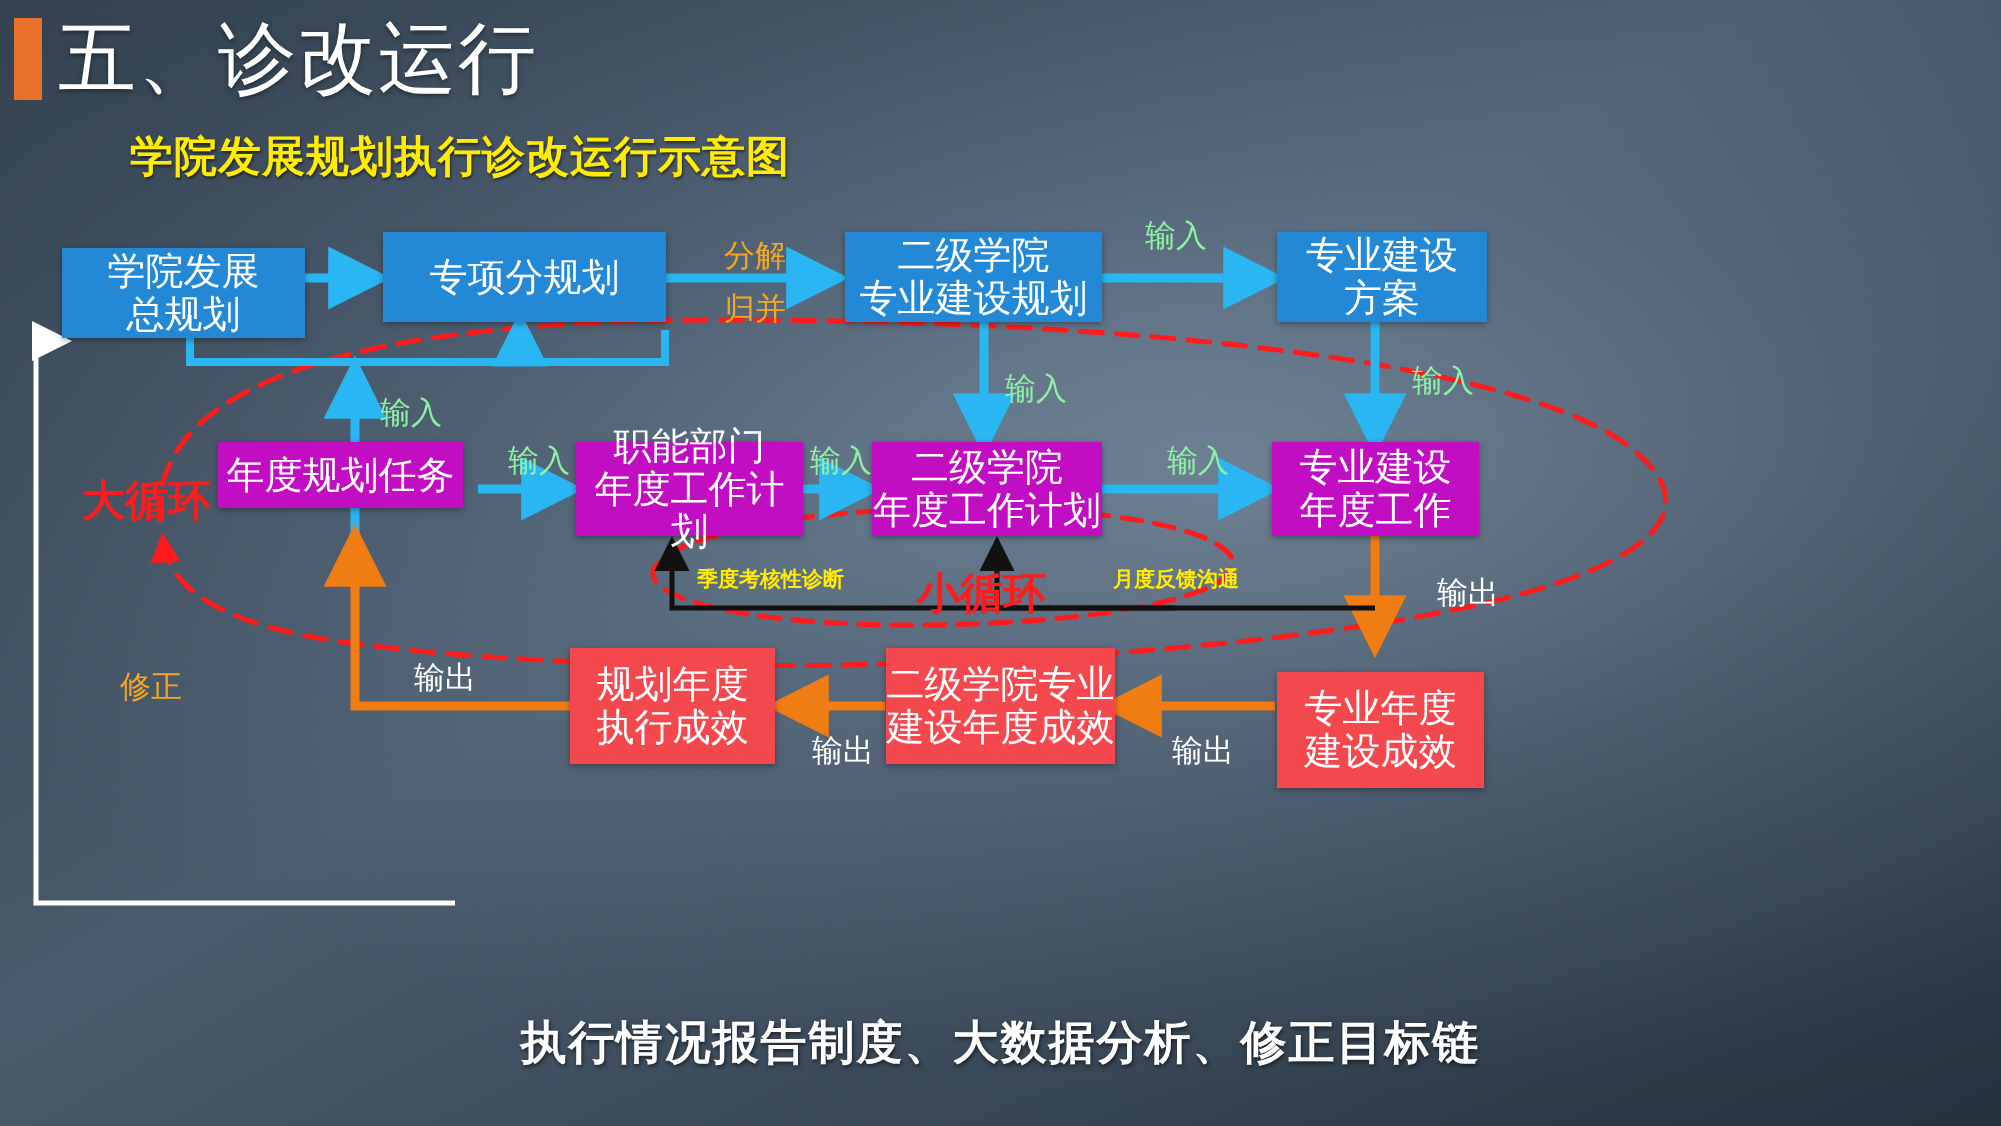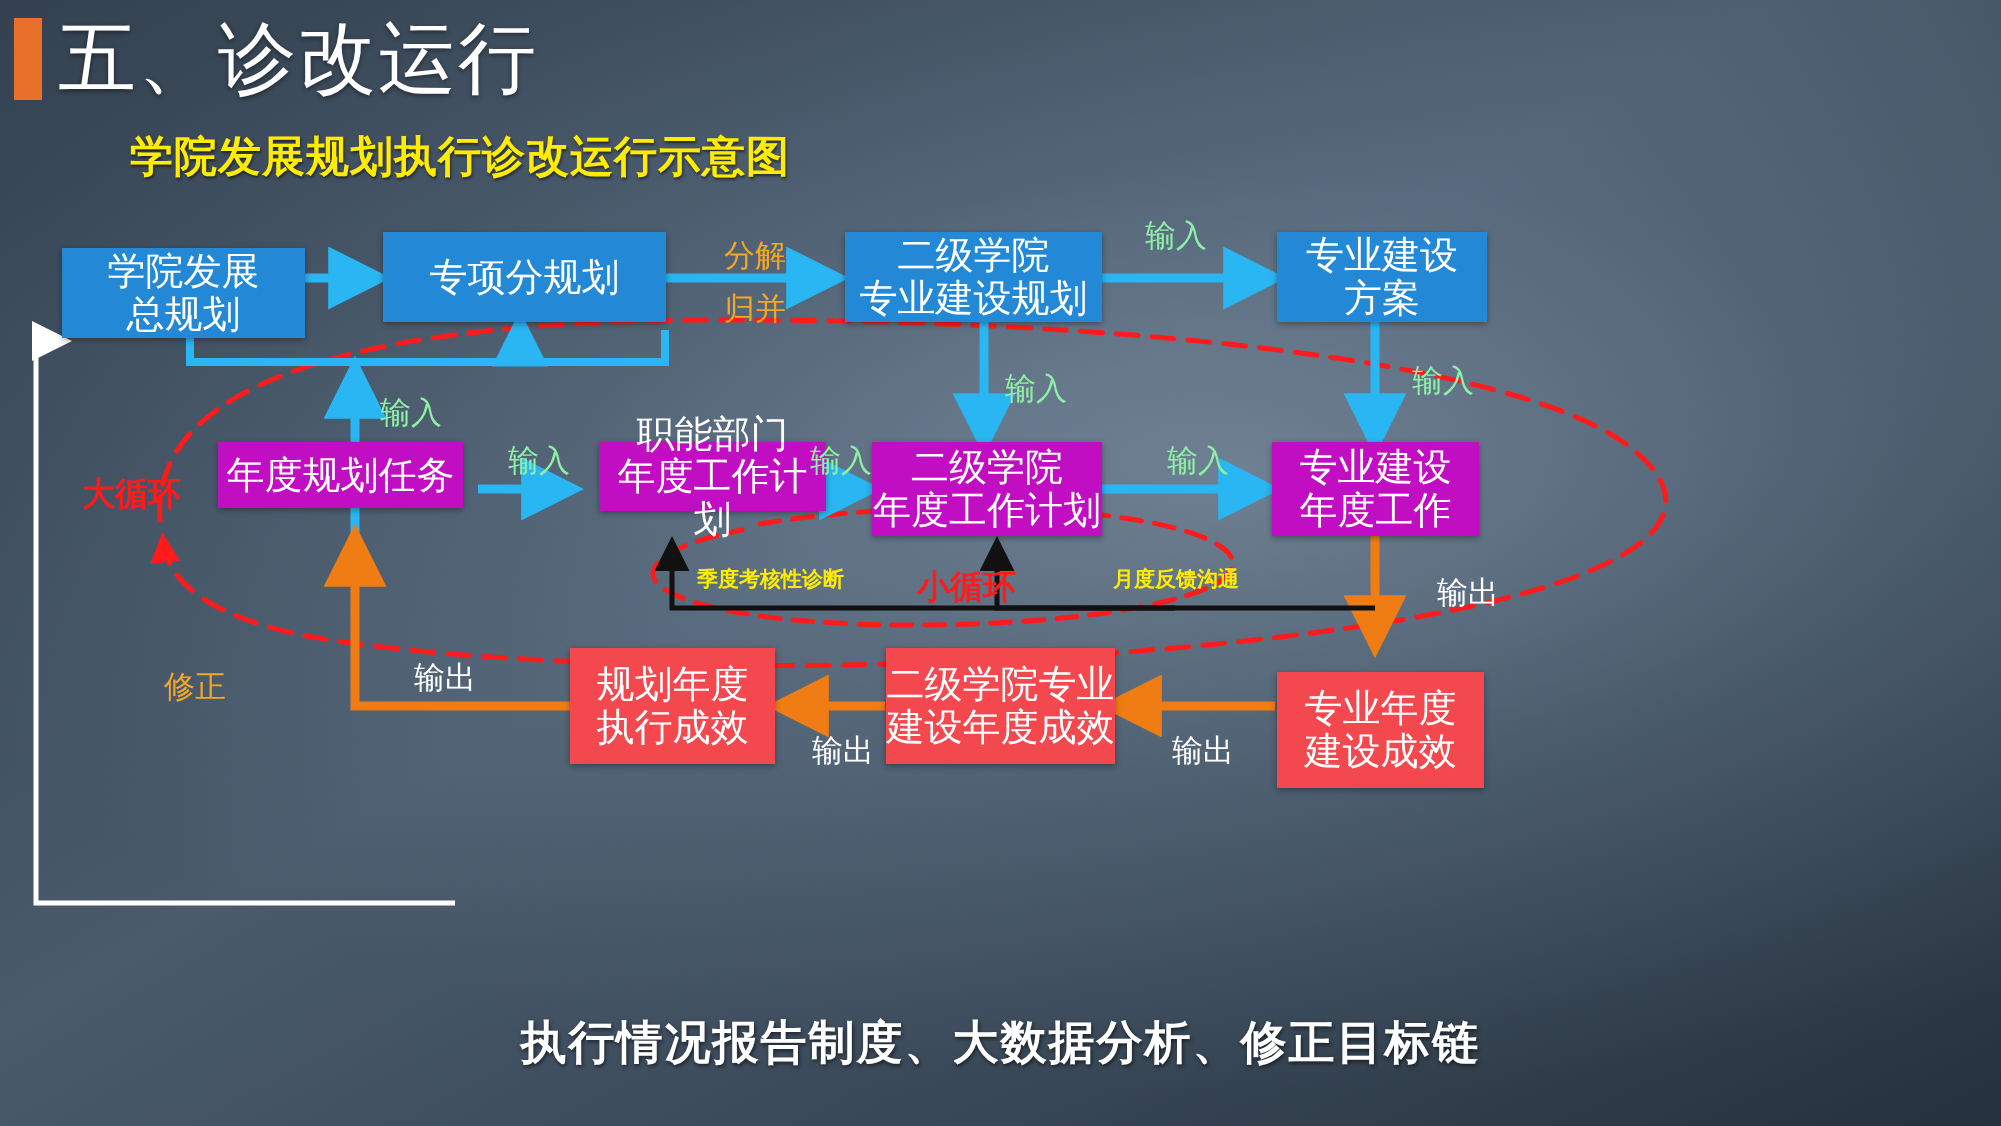--- a/index.html
+++ b/index.html
@@ -43,21 +43,21 @@
   }
   .node.blue{background:#2389d6;}
   .node.magenta{background:#c20ec2;}
   .node.red{background:#f4484f;}
   
   .lbl{position:absolute;white-space:nowrap;font-size:31px;}
   .lbl.green{color:#8ef0a5;}
   .lbl.orange{color:#f5a623;}
   .lbl.white{color:#ffffff;}
   .lbl.yellow{color:#ffec00;font-weight:bold;font-size:21px;font-family:Liberation Mono, monospace;}
-  .lbl.red{color:#ff1b1b;font-weight:bold;font-size:33px;}
+  .lbl.red{color:#ff1b1b;font-weight:bold;font-size:43px;}
   svg.overlay{position:absolute;left:0;top:0;width:2001px;height:1126px;pointer-events:none;}
 </style>
 </head>
 <body>
 
 <div id="slide">
 
   <div id="accent-bar"></div>
   <div id="page-title">五、诊改运行</div>
   <div id="chart-title">学院发展规划执行诊改运行示意图</div>
@@ -142,21 +142,21 @@
 
   <div class="node blue" style="left:62px;top:248px;width:243px;height:90px;">学院发展
 总规划</div>
   <div class="node blue" style="left:383px;top:232px;width:283px;height:90px;">专项分规划</div>
   <div class="node blue" style="left:845px;top:232px;width:257px;height:90px;">二级学院
 专业建设规划</div>
   <div class="node blue" style="left:1277px;top:232px;width:210px;height:90px;">专业建设
 方案</div>
 
   <div class="node magenta" style="left:218px;top:442px;width:245px;height:66px;">年度规划任务</div>
-  <div class="node magenta" style="left:599px;top:442px;width:227px;height:69px;">职能部门
+  <div class="node magenta" style="left:576px;top:442px;width:227px;height:94px;">职能部门
 年度工作计划</div>
   <div class="node magenta" style="left:872px;top:442px;width:230px;height:94px;">二级学院
 年度工作计划</div>
   <div class="node magenta" style="left:1272px;top:442px;width:207px;height:94px;">专业建设
 年度工作</div>
 
   <div class="node red" style="left:570px;top:648px;width:205px;height:116px;">规划年度
 执行成效</div>
   <div class="node red" style="left:886px;top:648px;width:229px;height:116px;">二级学院专业
 建设年度成效</div>
@@ -170,21 +170,21 @@
   <div class="lbl green" style="left:1005px;top:368px;">输入</div>
   <div class="lbl green" style="left:380px;top:392px;">输入</div>
   <div class="lbl green" style="left:508px;top:440px;">输入</div>
   <div class="lbl green" style="left:810px;top:440px;">输入</div>
   <div class="lbl green" style="left:1167px;top:440px;">输入</div>
 
   <div class="lbl white" style="left:1437px;top:572px;">输出</div>
   <div class="lbl white" style="left:1172px;top:730px;">输出</div>
   <div class="lbl white" style="left:812px;top:730px;">输出</div>
   <div class="lbl white" style="left:414px;top:657px;">输出</div>
-  <div class="lbl orange" style="left:120px;top:666px;margin-left:44px;">修正</div>
+  <div class="lbl orange" style="left:120px;top:666px;">修正</div>
 
   <div class="lbl red" style="left:82px;top:472px;">大循环</div>
   <div class="lbl red" style="left:917px;top:565px;">小循环</div>
   <div class="lbl yellow" style="left:697px;top:565px;">季度考核性诊断</div>
   <div class="lbl yellow" style="left:1113px;top:565px;">月度反馈沟通</div>
 
   <div id="footer-caption">执行情况报告制度、大数据分析、修正目标链</div>
 </div>
 
 </body></html>

